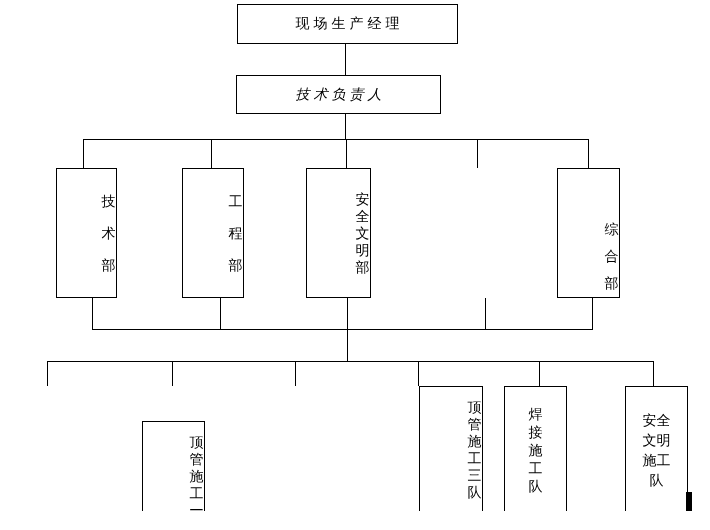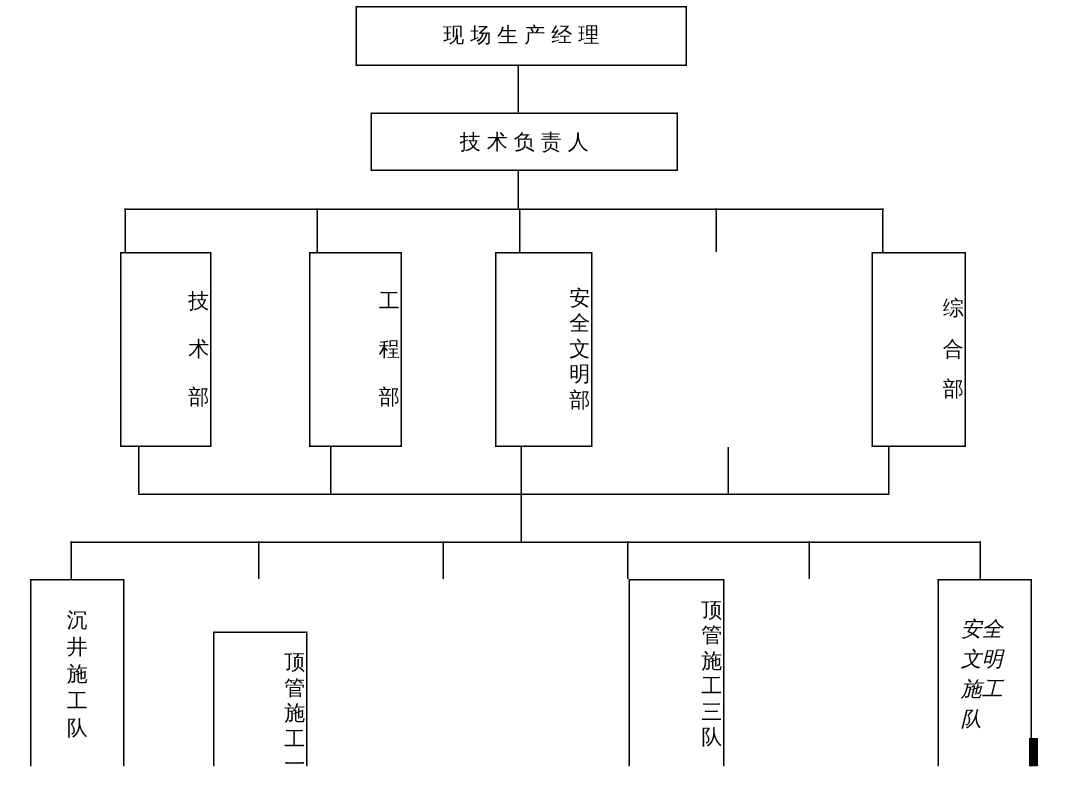--- a/index.html
+++ b/index.html
@@ -16,77 +16,77 @@
   .box {
     position: absolute;
     box-sizing: border-box;
     border: 1px solid #000000;
     background: #ffffff;
     display: flex;
     align-items: center;
   }
   .h-center { justify-content: center; }
   .h-right  { justify-content: flex-end; }
-  .m-row { top: 168px; height: 130px; margin-left: 24px; }
+  .m-row { top: 168px; height: 130px; }
   .b-row { top: 386px; height: 128px; }
   .htext { white-space: nowrap; letter-spacing: 4px; text-indent: 4px; }
   .vtext {
     width: 15px;
     word-break: break-all;
     text-align: center;
   }
   .vtext2 {
     width: 32px;
     word-break: break-all;
+    text-align: center;
     line-height: 20px;
-    font-style: italic;
   }
   .lh32 { line-height: 32px; }
   .lh27 { line-height: 27px; }
   .lh18 { line-height: 18px; }
   .lh17 { line-height: 17px; }
   .hline, .vline { position: absolute; background: #000000; }
   .hline { height: 1px; }
   .vline { width: 1px; }
   .cursor-mark { position: absolute; background: #000000; }
 </style>
 </head>
 <body>
 
 <div class="canvas">
 
   <div class="box h-center" style="left:237px; top:4px; width:221px; height:40px;">
     <div class="htext">现场生产经理</div>
   </div>
 
-  <div class="box h-center" style="left:247px; top:75px; width:205px; height:39px;">
+  <div class="box h-center" style="left:236px; top:75px; width:205px; height:39px;font-style:italic;">
     <div class="htext">技术负责人</div>
   </div>
 
   <div class="box m-row h-right" style="left:56px; width:61px;">
     <div class="vtext lh32">技术部</div>
   </div>
   <div class="box m-row h-right" style="left:182px; width:62px;">
     <div class="vtext lh32">工程部</div>
   </div>
   <div class="box m-row h-right" style="left:306px; width:65px;">
     <div class="vtext lh17">安全文明部</div>
   </div>
-  <div class="box m-row h-right" style="left:557px; width:63px;">
+  <div class="box m-row h-right" style="left:557px; width:63px;align-items:flex-end;">
     <div class="vtext lh27">综合部</div>
   </div>
 
-  <div class="box b-row h-center" style="left:20px; width:63px;">
-    <div class="vtext lh18">沉井施工队</div>
-  </div>
   <div class="box b-row h-right" style="left:142px; width:63px;margin-top:35px;">
     <div class="vtext lh17">顶管施工一队</div>
   </div>
   <div class="box b-row h-right" style="left:383px; width:64px;margin-left:36px;">
     <div class="vtext lh17">顶管施工三队</div>
+  </div>
+  <div class="box b-row h-center" style="left:504px; width:63px;">
+    <div class="vtext lh18">焊接施工队</div>
   </div>
   <div class="box b-row h-center" style="left:625px; width:63px;">
     <div class="vtext2">安全文明施工队</div>
   </div>
 
   <div class="vline" style="left:345px; top:44px; height:31px;"></div>
 
   <div class="vline" style="left:345px; top:114px; height:25px;"></div>
   <div class="hline" style="left:83px; top:139px; width:506px;"></div>
 

